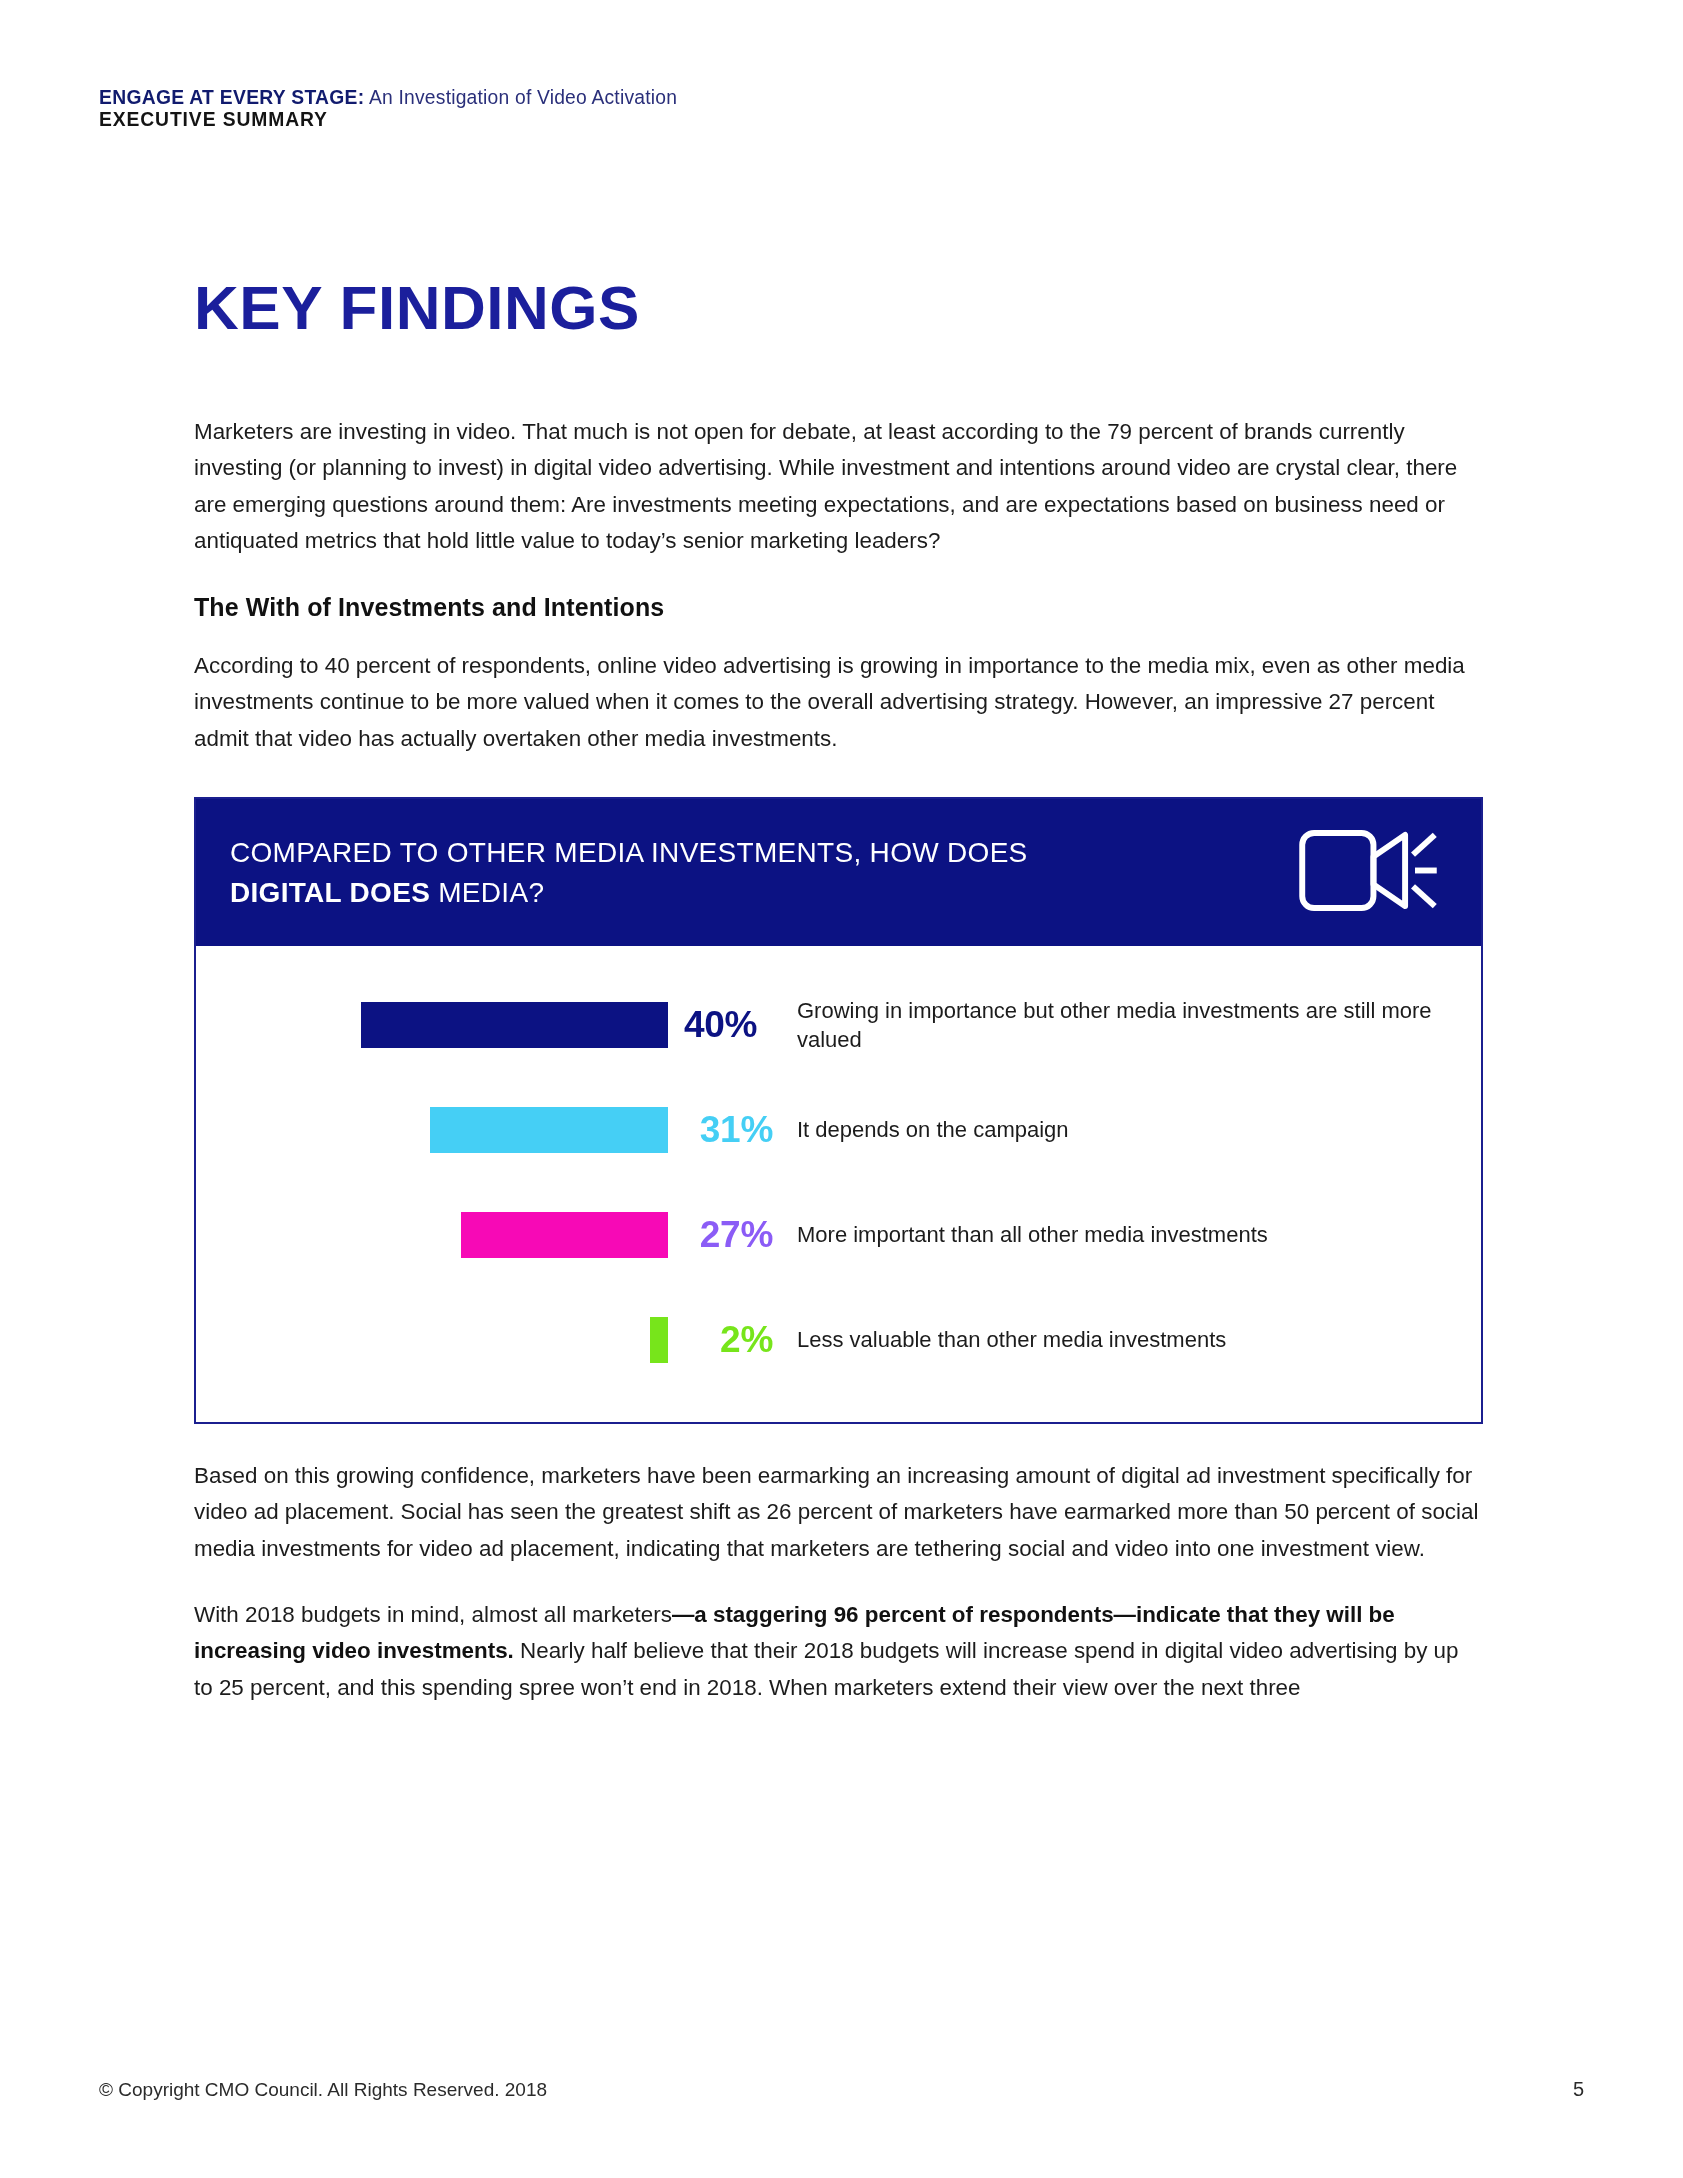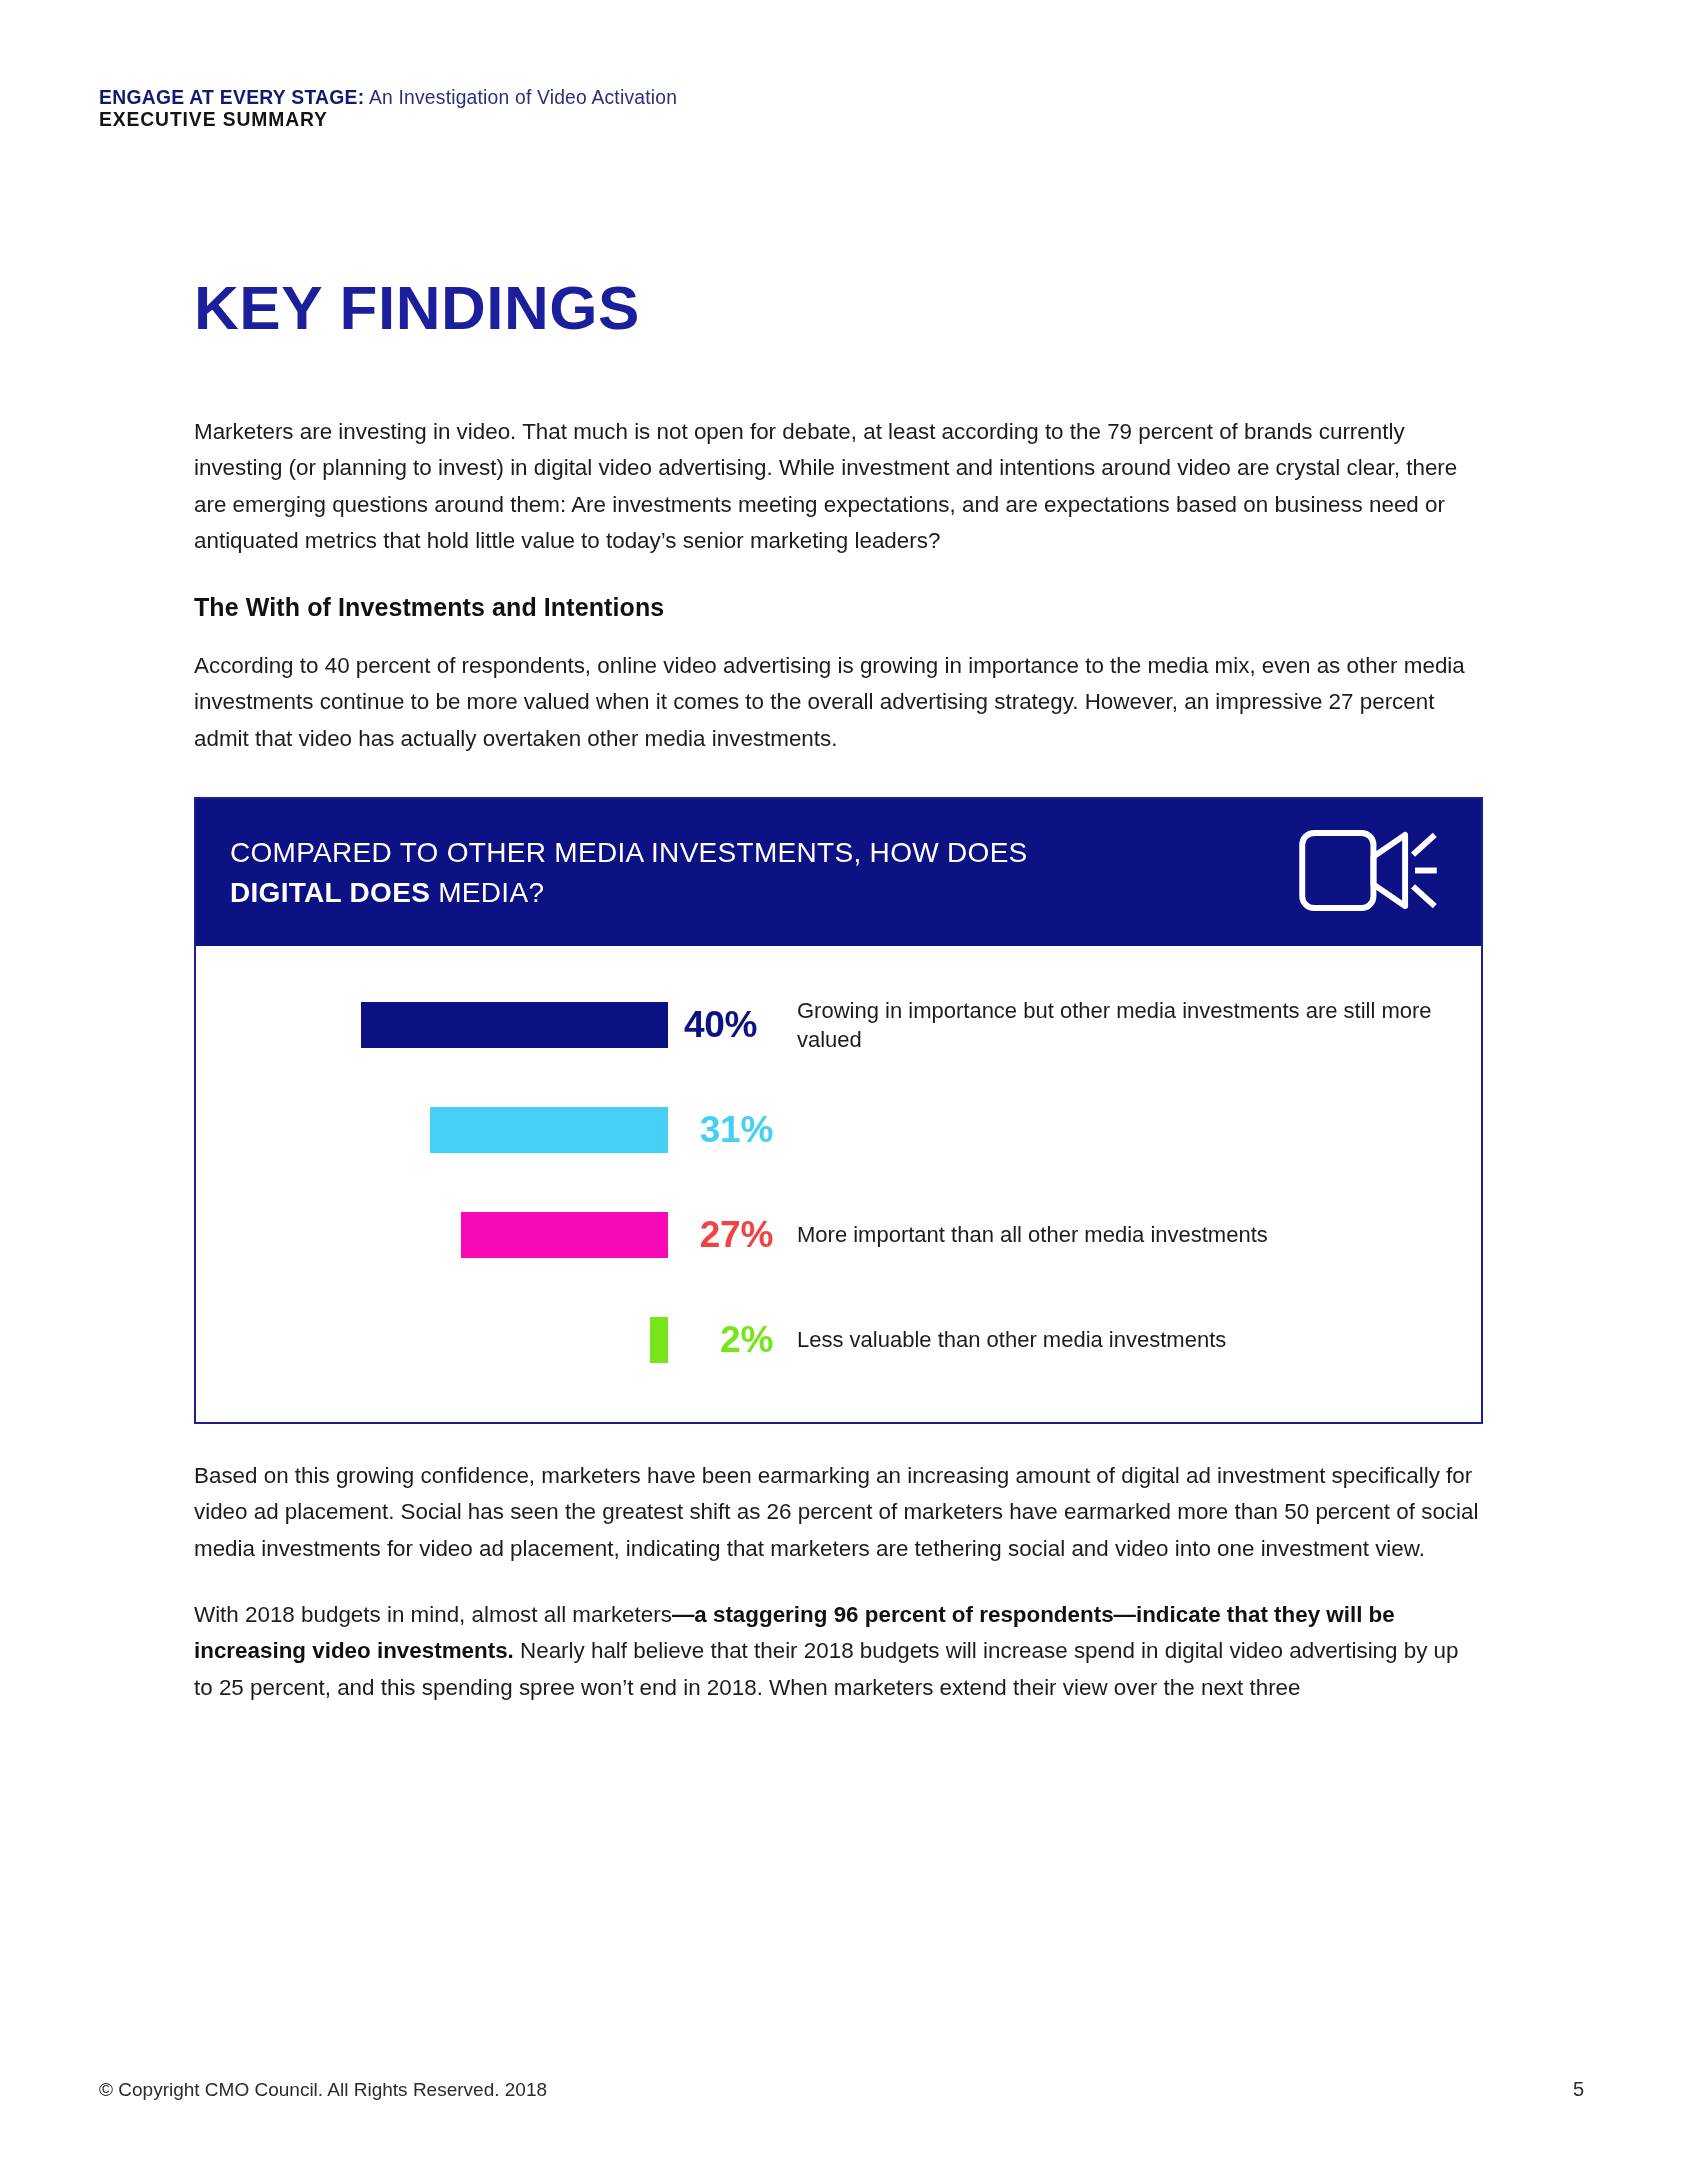--- a/index.html
+++ b/index.html
@@ -208,27 +208,28 @@
         </div>
         <div class="pct-cell" style="color:#0C1283;text-align:center;">40%</div>
         <div class="label-cell">Growing in importance but other media investments are still more valued</div>
       </div>
 
       <div class="chart-row">
         <div class="bar-cell">
           <div class="bar" style="width:238px;background:#45CFF5;"></div>
         </div>
         <div class="pct-cell" style="color:#45CFF5;">31%</div>
+        <div class="label-cell">It depends on the campaign</div>
       </div>
 
       <div class="chart-row">
         <div class="bar-cell">
           <div class="bar" style="width:207px;background:#F709B6;"></div>
         </div>
-        <div class="pct-cell" style="color:#ef4444;">27%</div>
+        <div class="pct-cell" style="color:#8b5cf6;">27%</div>
         <div class="label-cell">More important than all other media investments</div>
       </div>
 
       <div class="chart-row">
         <div class="bar-cell">
           <div class="bar" style="width:18px;background:#77E51B;"></div>
         </div>
         <div class="pct-cell" style="color:#77E51B;">2%</div>
         <div class="label-cell">Less valuable than other media investments</div>
       </div>

